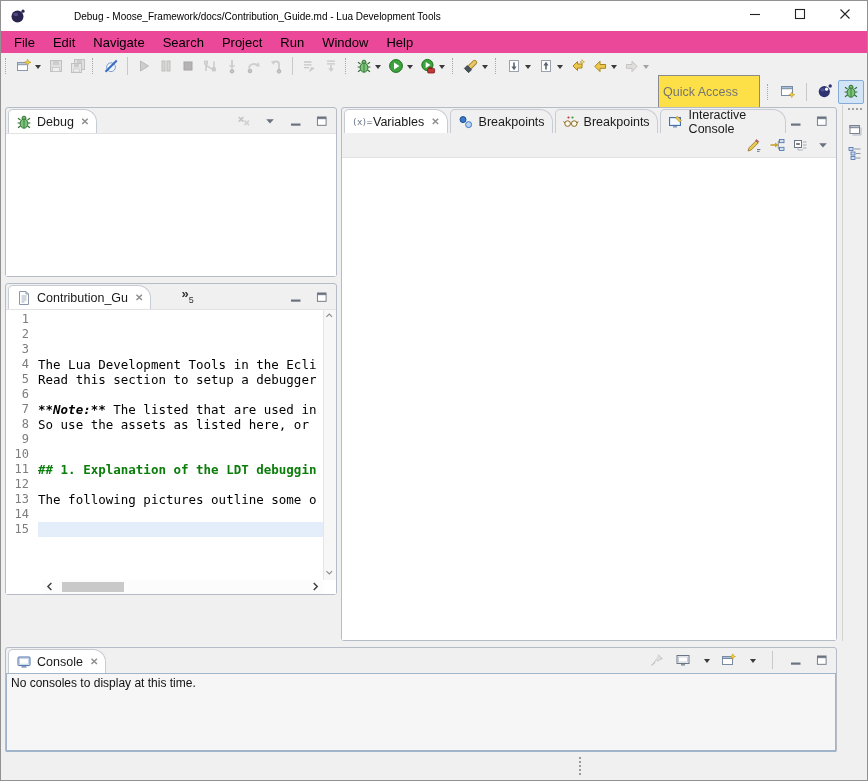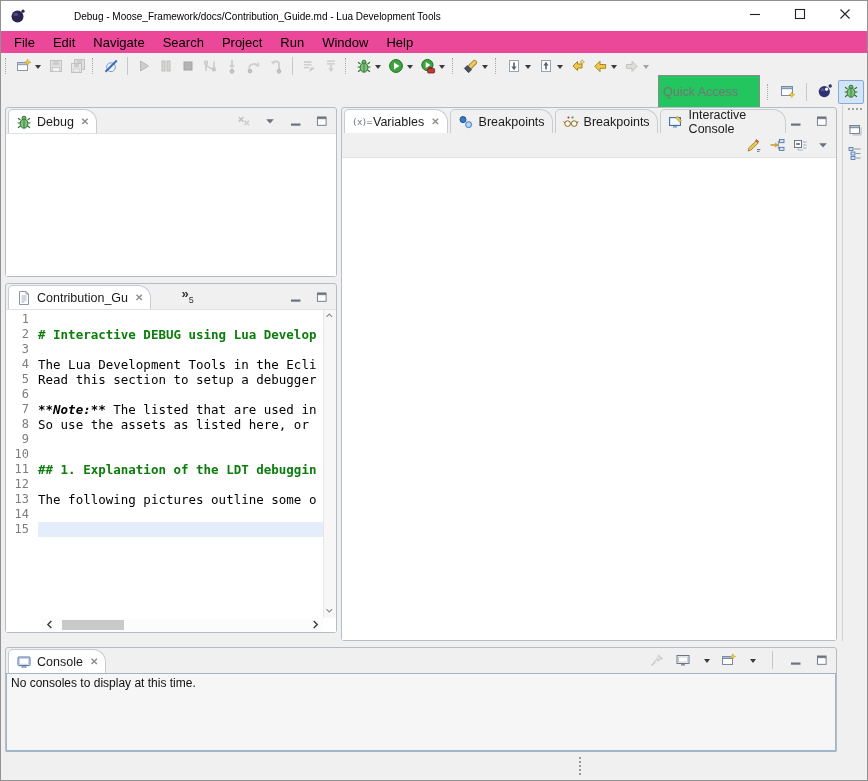--- a/index.html
+++ b/index.html
@@ -22,21 +22,21 @@
   .toolbar{position:absolute;left:0;top:52px;right:0;height:26px;display:flex;align-items:center;padding-left:1px;}
   .tbtn{height:24px;display:flex;align-items:center;padding:2px 2px;border:1px solid transparent;}
   .tbtn .ticon{display:block;width:16px;height:16px;}
   .tbtn .ticon svg{display:block;}
   .tbtn.disabled{opacity:.42;filter:grayscale(.95);}
   .dd{width:0;height:0;border:3.5px solid transparent;border-top:4px solid #3a3a3a;margin:4px 1px 0 3px;}
   .tsep-dots{width:5px;height:16px;border-left:1px dotted #a8a8a8;margin:0 3px;}
   .tsep-line{width:1px;height:18px;background:#c8c8c8;margin:0 5px;}
 
   .row2{position:absolute;left:0;top:78px;right:0;height:26px;display:flex;align-items:center;justify-content:flex-end;padding-right:3px;}
-  .qa-input{width:102px;height:20px;border:1px solid #8a8a8a;font-size:12.5px;padding:16px 4px;color:#333;background:#22c55e;font-family:"Liberation Sans",sans-serif;}
+  .qa-input{width:102px;height:20px;border:1px solid #8a8a8a;font-size:12.5px;padding:16px 4px;color:#333;background:#fde047;font-family:"Liberation Sans",sans-serif;}
   .pbtn{width:26px;height:24px;display:flex;align-items:center;justify-content:center;border:1px solid transparent;border-radius:2px;}
   .pbtn.active{background:var(--perspective_active_bg);border-color:var(--perspective_active_border);}
 
   
   .panel{position:absolute;background:#f0f0f0;border:1px solid var(--panel_border);border-radius:3px;}
   .tabrow{height:25px;display:flex;align-items:flex-end;padding-left:2px;position:relative;}
   .tab{height:24px;display:flex;align-items:center;gap:5px;padding:0 7px;font-size:12.5px;color:#1a1a1a;border:1px solid var(--tab_border);border-bottom:none;border-radius:5px 13px 0 0;margin-right:2px;background:transparent;}
   .tab.sel{background:#fff;}
   .tab .ticon{width:16px;height:16px;display:block;}
   .tclose{font-size:10px;color:#8f8f8f;margin-left:2px;font-weight:bold;}
@@ -456,21 +456,21 @@
             <path d="M11 5h3.5M11 8h3.5M11 11h3.5" stroke="#9aa4b0" stroke-width=".9" fill="none"></path>
             <path d="M6 10.5v2.5h5" fill="none" stroke="#9aa4b0" stroke-width=".8"></path>
           </svg></span>
         <span class="vbtn"><svg viewBox="0 0 16 16" width="16" height="16">
             <path d="M4.2 6.2h7.6L8 10.6z" fill="#6a7280"></path>
           </svg></span>
       </div>
     <div class="content-white" style="top:49px;"></div>
   </div>
 
-  <div class="panel" style="left:4px;top:282px;width:332px;height:350px;">
+  <div class="panel" style="left:4px;top:282px;width:332px;height:312px;">
     <div class="tabrow" id="editor-tabrow">
         <div class="tab sel">
           <span class="ticon"><svg viewBox="0 0 16 16" width="16" height="16">
               <path d="M3.5 1.5h6.5l2.5 2.5v10.5h-9z" fill="#fff" stroke="#8a97a8"></path>
               <path d="M10 1.5V4h2.5" fill="none" stroke="#8a97a8"></path>
               <path d="M5.5 6h5M5.5 8h5M5.5 10h5M5.5 12h3" stroke="#9aa6b8" stroke-width=".9" fill="none"></path>
             </svg></span>
           <span>Contribution_Gu</span>
           <span class="tclose">✕</span>
         </div>
@@ -489,21 +489,20 @@
         </div>
       </div>
     <div class="editor-content">
       <div class="elines" id="editor-lines">
           <div class="eline">
             <span class="ln">1</span>
             <span class="codewrap"></span>
           </div>
           <div class="eline">
             <span class="ln">2</span>
-            <span class="codewrap"><span class="seg-heading"># Interactive DEBUG using Lua Develop</span></span>
           </div>
           <div class="eline">
             <span class="ln">3</span>
             <span class="codewrap"></span>
           </div>
           <div class="eline">
             <span class="ln">4</span>
             <span class="codewrap"><span>The Lua Development Tools in the Ecli</span></span>
           </div>
           <div class="eline">

